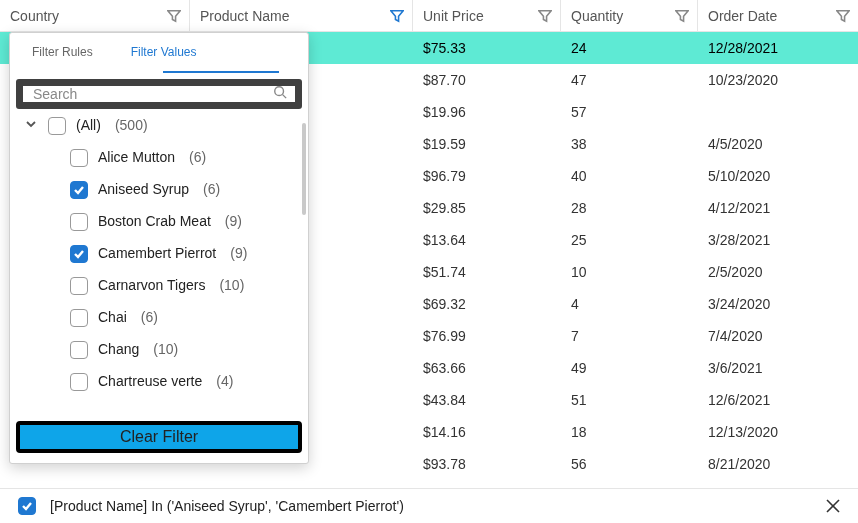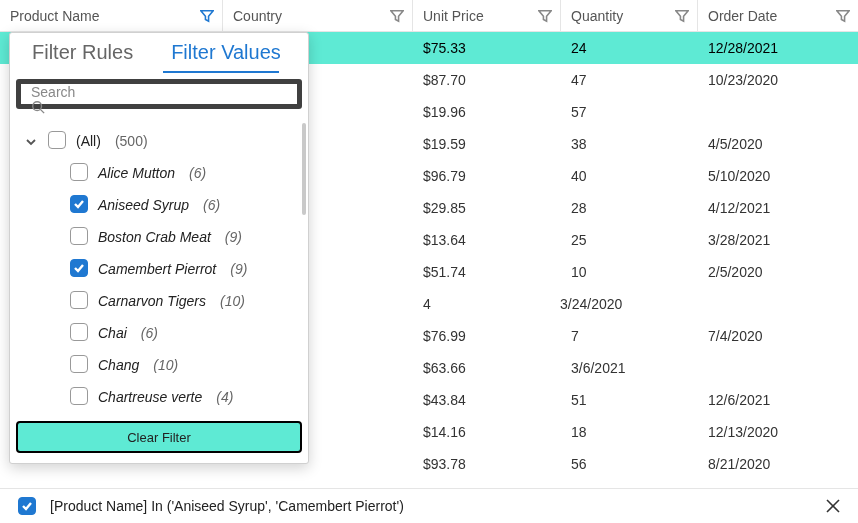--- a/index.html
+++ b/index.html
@@ -76,47 +76,46 @@
   }
   .popup-tabs {
     display: flex;
     height: 40px;
     gap: 38px;
     padding: 0 22px;
     align-items: center;
     position: relative;
   }
   .popup-tab {
-    font-size: 20px;
+    font-size: 12px;
     color: #666;
     cursor: pointer;
     padding-bottom: 2px;
   }
   .popup-tab.active {
     color: #1f78d1;
   }
   .tab-underline {
     position: absolute;
     bottom: 0;
     left: 153px;
     width: 116px;
     height: 2px;
     background: #1f78d1;
   }
   .search-wrap {
     padding: 6px 6px 8px 6px;
   }
   .search-box {
     display: flex;
-    align-items: flex-start;
-    border: 5px solid #404040;
+    align-items: flex-end;
+    border: 7px solid #404040;
     border-radius: 3px;
     height: 30px;
     padding: 0 8px 0 10px;
-    flex-direction: column;
   }
   .search-box input {
     flex: 1;
     border: none;
     outline: none;
     font-size: 14px;
     color: #333;
     background: transparent;
   }
   .search-box input::placeholder { color: #888; }
@@ -134,27 +133,27 @@
     position: absolute;
     right: 2px;
     top: 6px;
     width: 4px;
     height: 92px;
     background: #c9c9c9;
     border-radius: 2px;
   }
   .tree-row {
     display: flex;
-    align-items: flex-end;
+    align-items: flex-start;
     height: 32px;
     padding-left: 8px;
     gap: 10px;
     cursor: pointer;
   }
-  .tree-row.child { padding-left: 54px; font-style: italic; }
+  .tree-row.child { padding-left: 54px; }
   .chev {
     width: 14px; height: 14px;
     display:inline-flex; align-items:center; justify-content:center;
   }
   .chev svg { width: 12px; height: 12px; }
   .chev path { fill: none; stroke: #555; stroke-width: 1.8; }
   .chk {
     width: 18px; height: 18px;
     border: 1.5px solid #999;
     border-radius: 4px;
@@ -172,24 +171,24 @@
   .chk.checked path { stroke: #fff; stroke-width: 2.4; fill: none; }
   .tree-label { color: #222; }
   .tree-count { color: #666; margin-left: 4px; }
 
   .popup-footer {
     padding: 8px 6px 10px 6px;
   }
   .clear-btn {
     width: 100%;
     height: 32px;
-    border: 2px solid #000000;
-    background: #5eead4;
+    border: 4px solid #000000;
+    background: #0ea5e9;
     border-radius: 4px;
-    font-size: 13px;
+    font-size: 16px;
     cursor: pointer;
     color: #222;
   }
 
   
   .filter-bar {
     position: absolute;
     left: 0;
     right: 0;
     bottom: 0;
@@ -206,36 +205,36 @@
     width: 18px; height: 18px; cursor: pointer;
     display:inline-flex; align-items:center; justify-content:center;
   }
   .close-x svg { width: 14px; height: 14px; }
   .close-x line { stroke: #333; stroke-width: 1.6; }
 </style>
 </head>
 <body>
 
 <div class="header-row">
+  <div class="header-cell c1">
+    <span>Country</span>
+    <span>
+      <svg class="funnel-svg funnel-gray" viewBox="0 0 16 16">
+          <path d="M1 2h14l-5.2 6.2V14l-3.6-2V8.2z"></path>
+        </svg>
+    </span>
+  </div>
   <div class="header-cell c0">
     <span>Product Name</span>
     <span>
       <svg class="funnel-svg funnel-blue" viewBox="0 0 16 16">
           <path d="M1 2h14l-5.2 6.2V14l-3.6-2V8.2z"></path>
         </svg>
     </span>
   </div>
-  <div class="header-cell c1">
-    <span>Country</span>
-    <span>
-      <svg class="funnel-svg funnel-gray" viewBox="0 0 16 16">
-          <path d="M1 2h14l-5.2 6.2V14l-3.6-2V8.2z"></path>
-        </svg>
-    </span>
-  </div>
   <div class="header-cell c2">
     <span>Unit Price</span>
     <span>
       <svg class="funnel-svg funnel-gray" viewBox="0 0 16 16">
           <path d="M1 2h14l-5.2 6.2V14l-3.6-2V8.2z"></path>
         </svg>
     </span>
   </div>
   <div class="header-cell c3">
     <span>Quantity</span>
@@ -307,34 +306,36 @@
     <div class="row">
       <div class="cell c0"></div>
       <div class="cell c1"></div>
       <div class="cell c2">$51.74</div>
       <div class="cell c3">10</div>
       <div class="cell c4">2/5/2020</div>
     </div>
     <div class="row">
       <div class="cell c0"></div>
       <div class="cell c1"></div>
+      <div class="cell c2">$69.32</div>
       <div class="cell c3">4</div>
       <div class="cell c4">3/24/2020</div>
     </div>
     <div class="row">
       <div class="cell c0"></div>
       <div class="cell c1"></div>
       <div class="cell c2">$76.99</div>
       <div class="cell c3">7</div>
       <div class="cell c4">7/4/2020</div>
     </div>
     <div class="row">
       <div class="cell c0"></div>
       <div class="cell c1"></div>
       <div class="cell c2">$63.66</div>
+      <div class="cell c3">49</div>
       <div class="cell c4">3/6/2021</div>
     </div>
     <div class="row">
       <div class="cell c0"></div>
       <div class="cell c1"></div>
       <div class="cell c2">$43.84</div>
       <div class="cell c3">51</div>
       <div class="cell c4">12/6/2021</div>
     </div>
     <div class="row">

